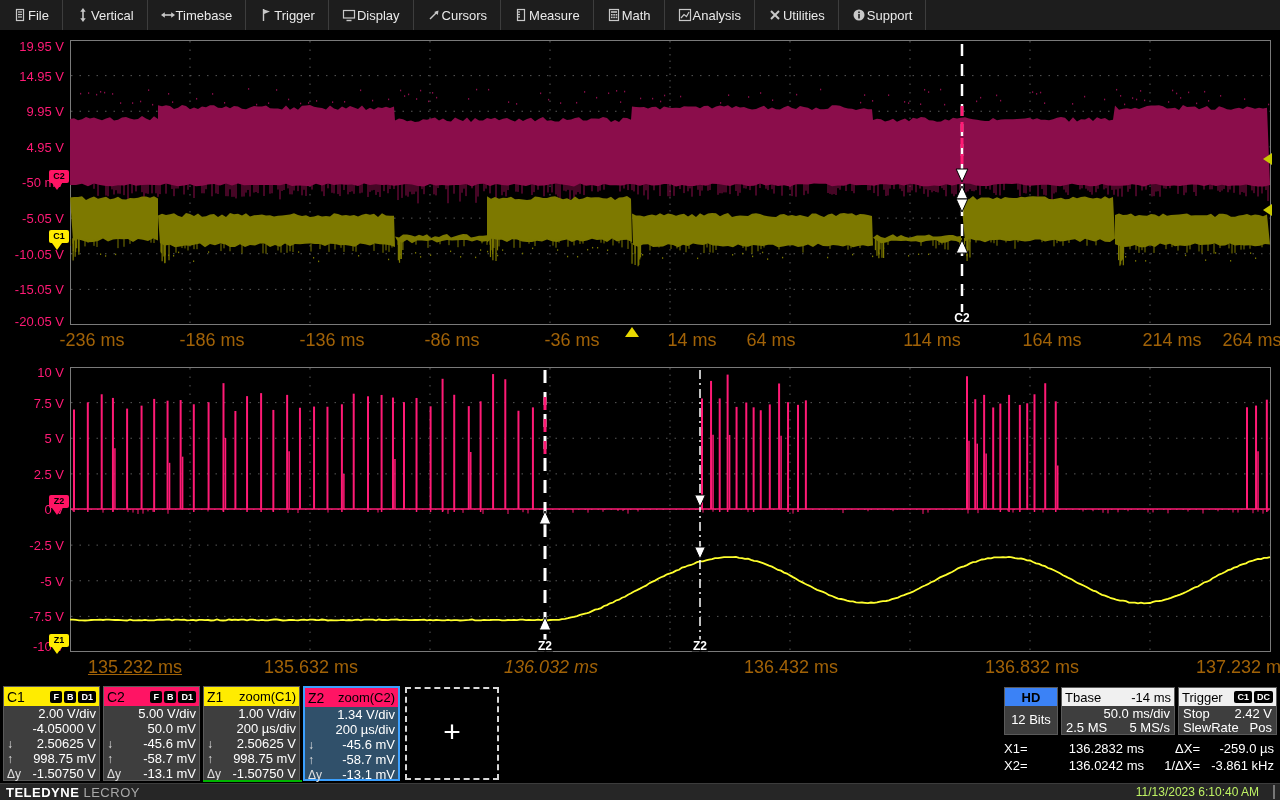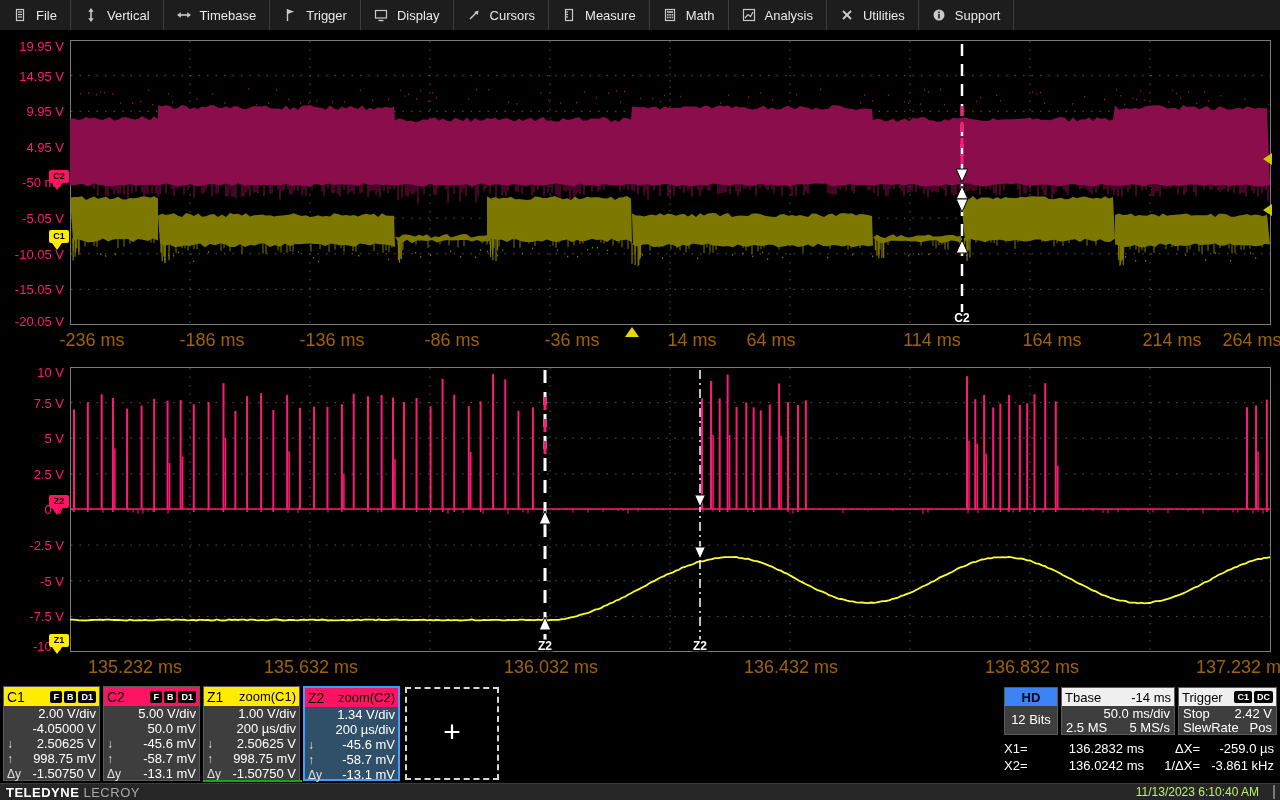--- a/index.html
+++ b/index.html
@@ -2,21 +2,21 @@
 <html><head>
 <meta charset="utf-8">
 <style>
   html,body{margin:0;padding:0;background:#000;}
   #app{position:relative;width:1280px;height:800px;background:#000;overflow:hidden;
        font-family:"Liberation Sans",sans-serif;-webkit-font-smoothing:antialiased;}
 
   
   .menubar{position:absolute;left:0;top:0;width:1280px;height:30px;background:#1d1d1d;
            display:flex;align-items:stretch;border-bottom:1px solid #000;}
-  .menu-item{display:flex;align-items:center;gap:9px;padding:0 13px;color:#e9e9e9;
+  .menu-item{display:flex;align-items:center;gap:1px;padding:0 13px;color:#e9e9e9;
              font-size:13px;cursor:default;border-right:1px solid #3d3d3d;}
   .menu-item:first-child{border-left:none;}
   .menu-item .mi{display:flex;align-items:center;}
   .menu-item svg{display:block;}
 
   
   .ylab{position:absolute;left:0;width:64px;text-align:right;font-size:13px;color:#ff1a75;
         transform:translateY(-50%);white-space:nowrap;}
   .xlab{position:absolute;transform:translateX(-50%);font-size:18px;color:#a16207;white-space:nowrap;}
 
@@ -1149,23 +1149,23 @@
       <span class="xlab" style="left: 1252px; top: 330px;">264 ms</span>
       <span class="ylab" style="left: 0px; top: 372px;">10 V</span>
       <span class="ylab" style="left: 0px; top: 403px;">7.5 V</span>
       <span class="ylab" style="left: 0px; top: 438px;">5 V</span>
       <span class="ylab" style="left: 0px; top: 474px;">2.5 V</span>
       <span class="ylab" style="left: 0px; top: 509px;">0 V</span>
       <span class="ylab" style="left: 0px; top: 545px;">-2.5 V</span>
       <span class="ylab" style="left: 0px; top: 581px;">-5 V</span>
       <span class="ylab" style="left: 0px; top: 616px;">-7.5 V</span>
       <span class="ylab" style="left: 0px; top: 646px;">-10 V</span>
-      <span class="xlab" style="left: 135px; top: 657px;">135.232 ms</span>
+      <span class="xlab" style="left: 135px; top: 657px; text-decoration: underline;">135.232 ms</span>
       <span class="xlab" style="left: 311px; top: 657px;">135.632 ms</span>
-      <span class="xlab" style="left: 551px; top: 657px;">136.032 ms</span>
+      <span class="xlab" style="left: 551px; top: 657px; font-style: italic;">136.032 ms</span>
       <span class="xlab" style="left: 791px; top: 657px;">136.432 ms</span>
       <span class="xlab" style="left: 1032px; top: 657px;">136.832 ms</span>
       <span class="xlab" style="left: 1243px; top: 657px;">137.232 ms</span>
     </div>
   <div id="tabs-layer">
       <div class="chtab" style="left: 49px; top: 170px; background: rgb(255, 20, 100);">C2</div>
       <div class="chtab-arrow" style="left: 52px; top: 183px; border-top: 7px solid rgb(255, 20, 100);"></div>
       <div class="chtab" style="left: 49px; top: 230px; background: rgb(255, 236, 0);">C1</div>
       <div class="chtab-arrow" style="left: 52px; top: 243px; border-top: 7px solid rgb(255, 236, 0);"></div>
       <div class="chtab" style="left: 49px; top: 495px; background: rgb(255, 20, 100);">Z2</div>

